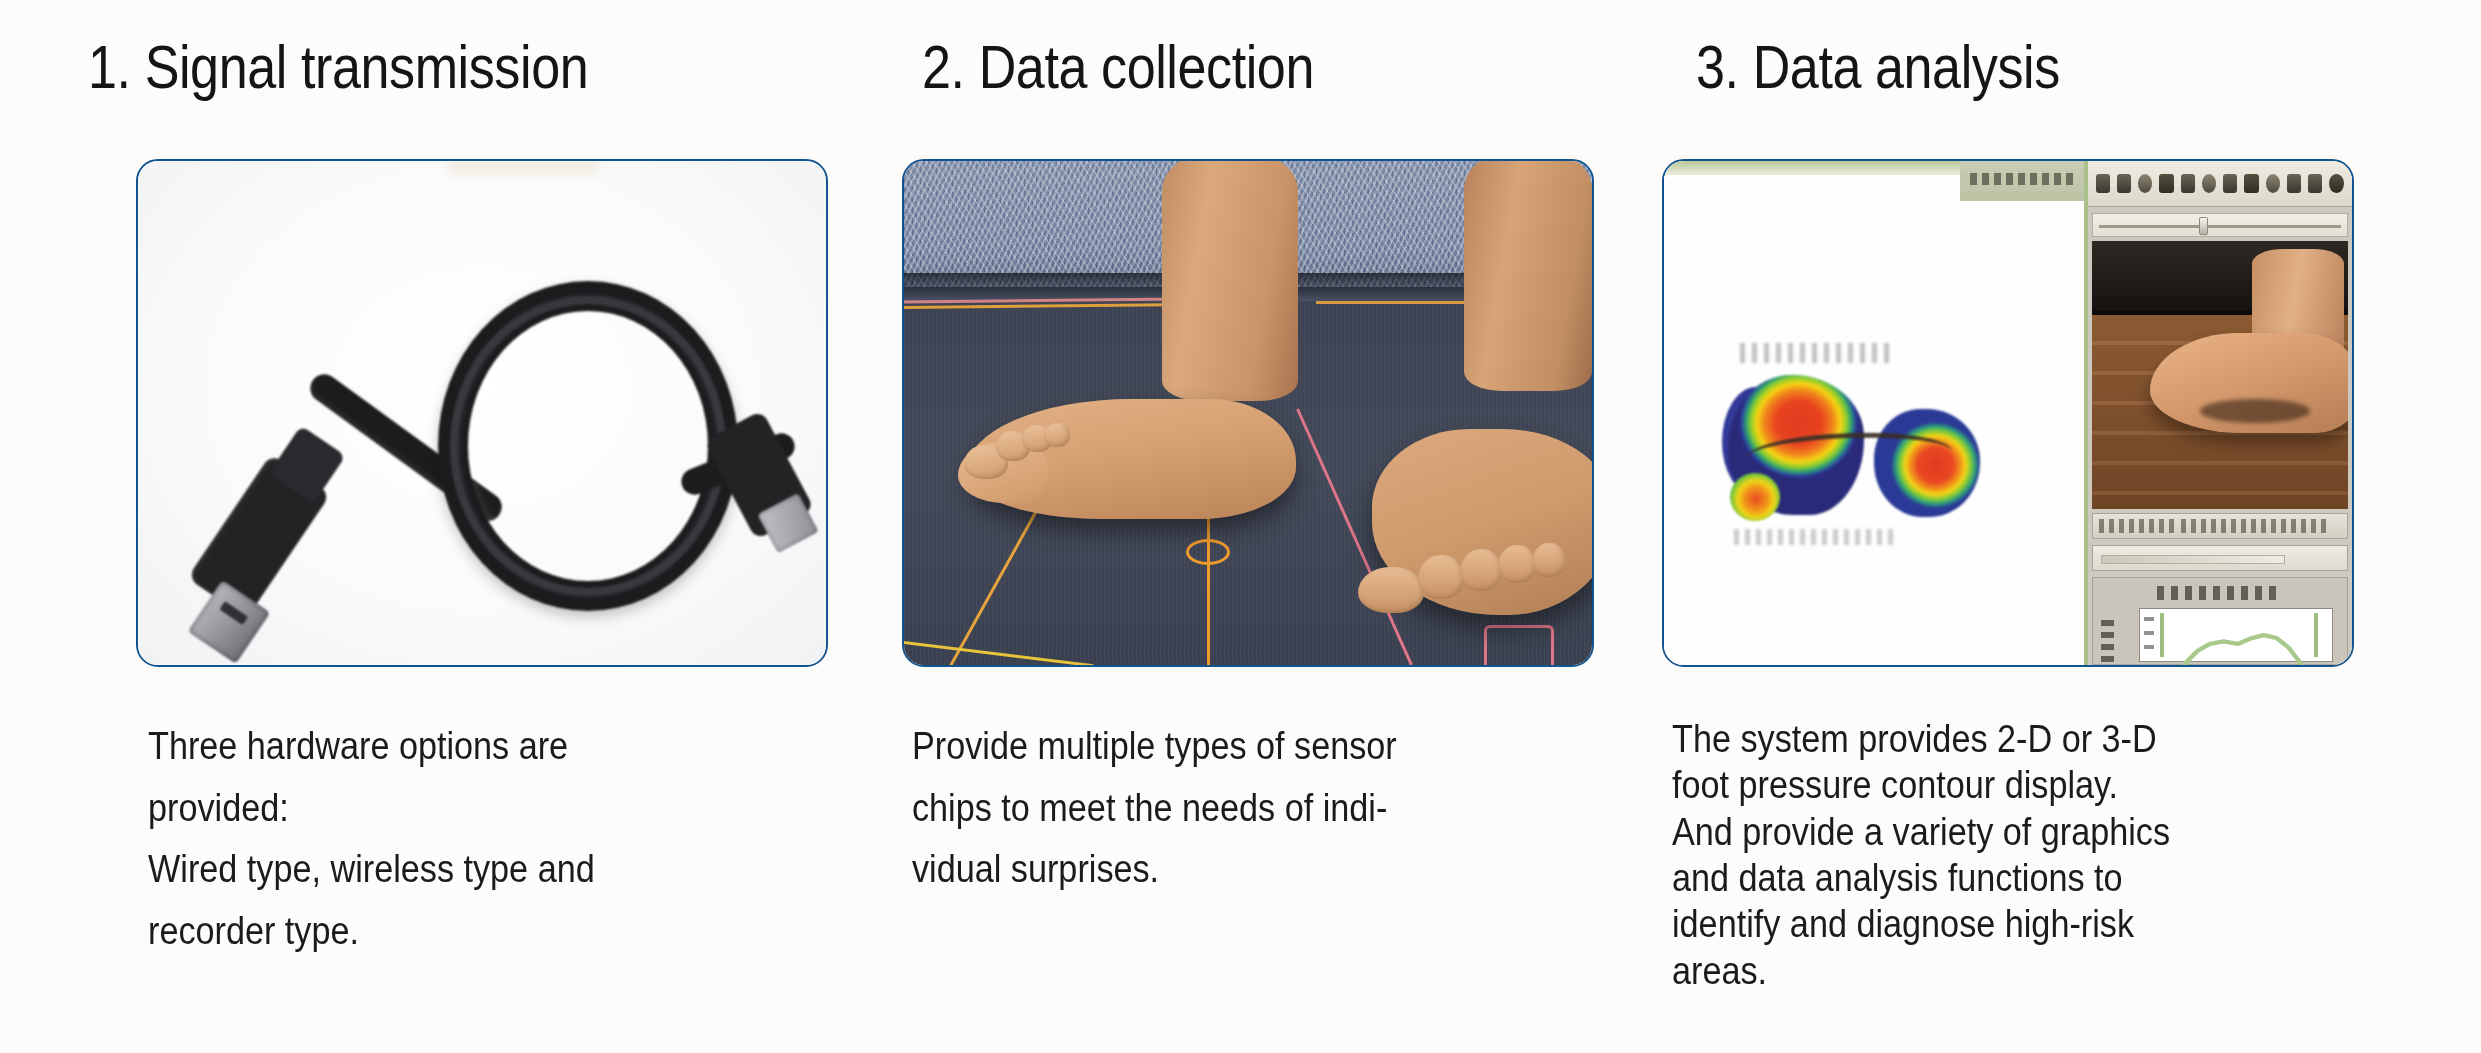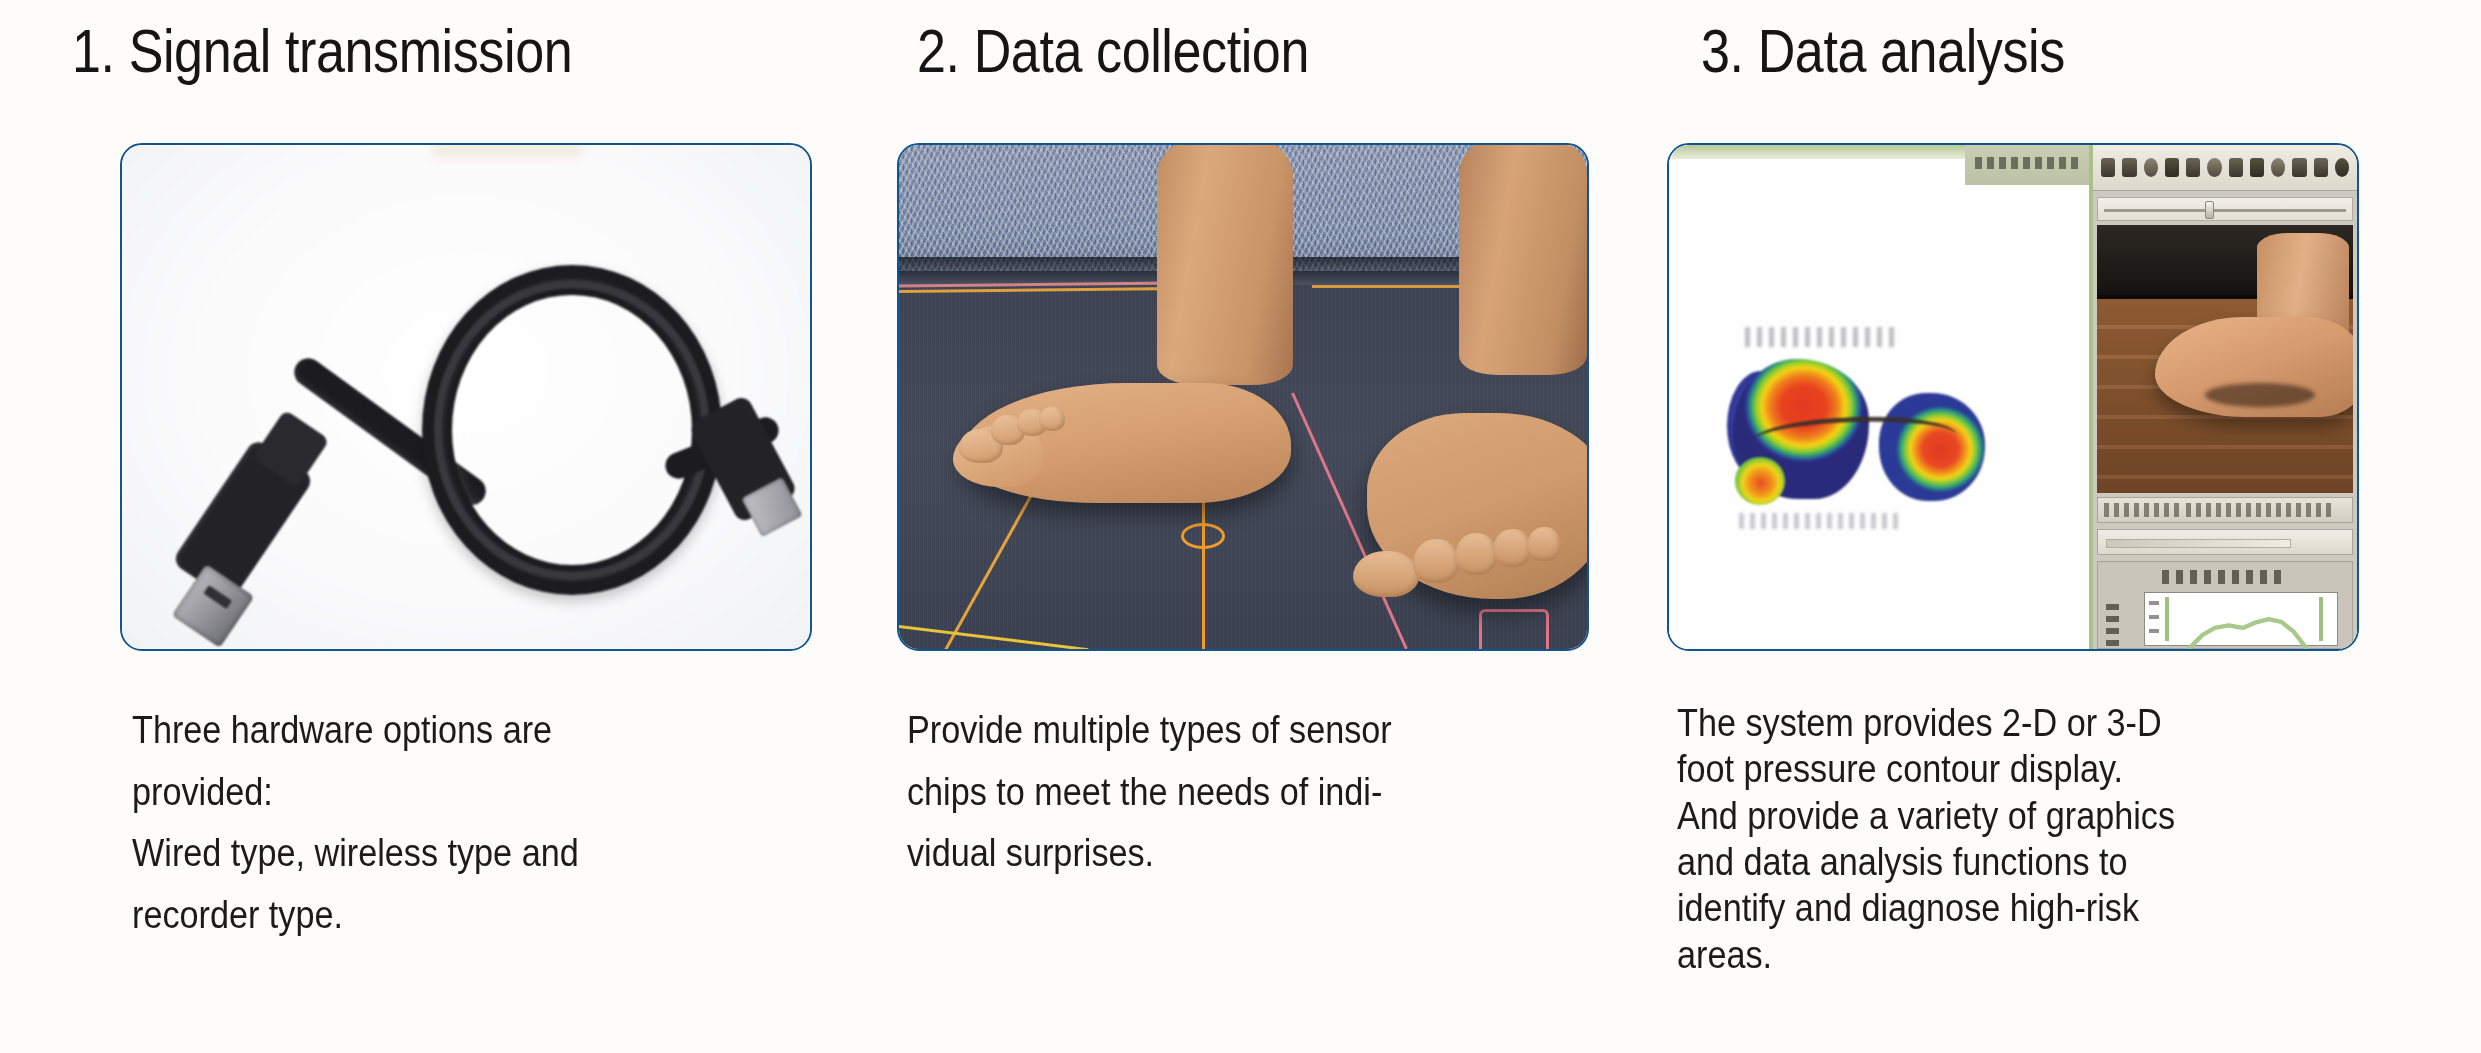--- a/index.html
+++ b/index.html
@@ -16,21 +16,21 @@
     position: relative;
     width: 2481px;
     height: 1053px;
     background: #fdfcfb;
   }
 
   .columns {
     display: flex;
     width: 2481px;
     height: 1053px;
-    padding: 0;
+    padding: 16px;
   }
 
   .column {
     position: relative;
     height: 100%;
   }
   .col-1 { width: 890px; }
   .col-2 { width: 775px; }
   .col-3 { width: 816px; }
 

